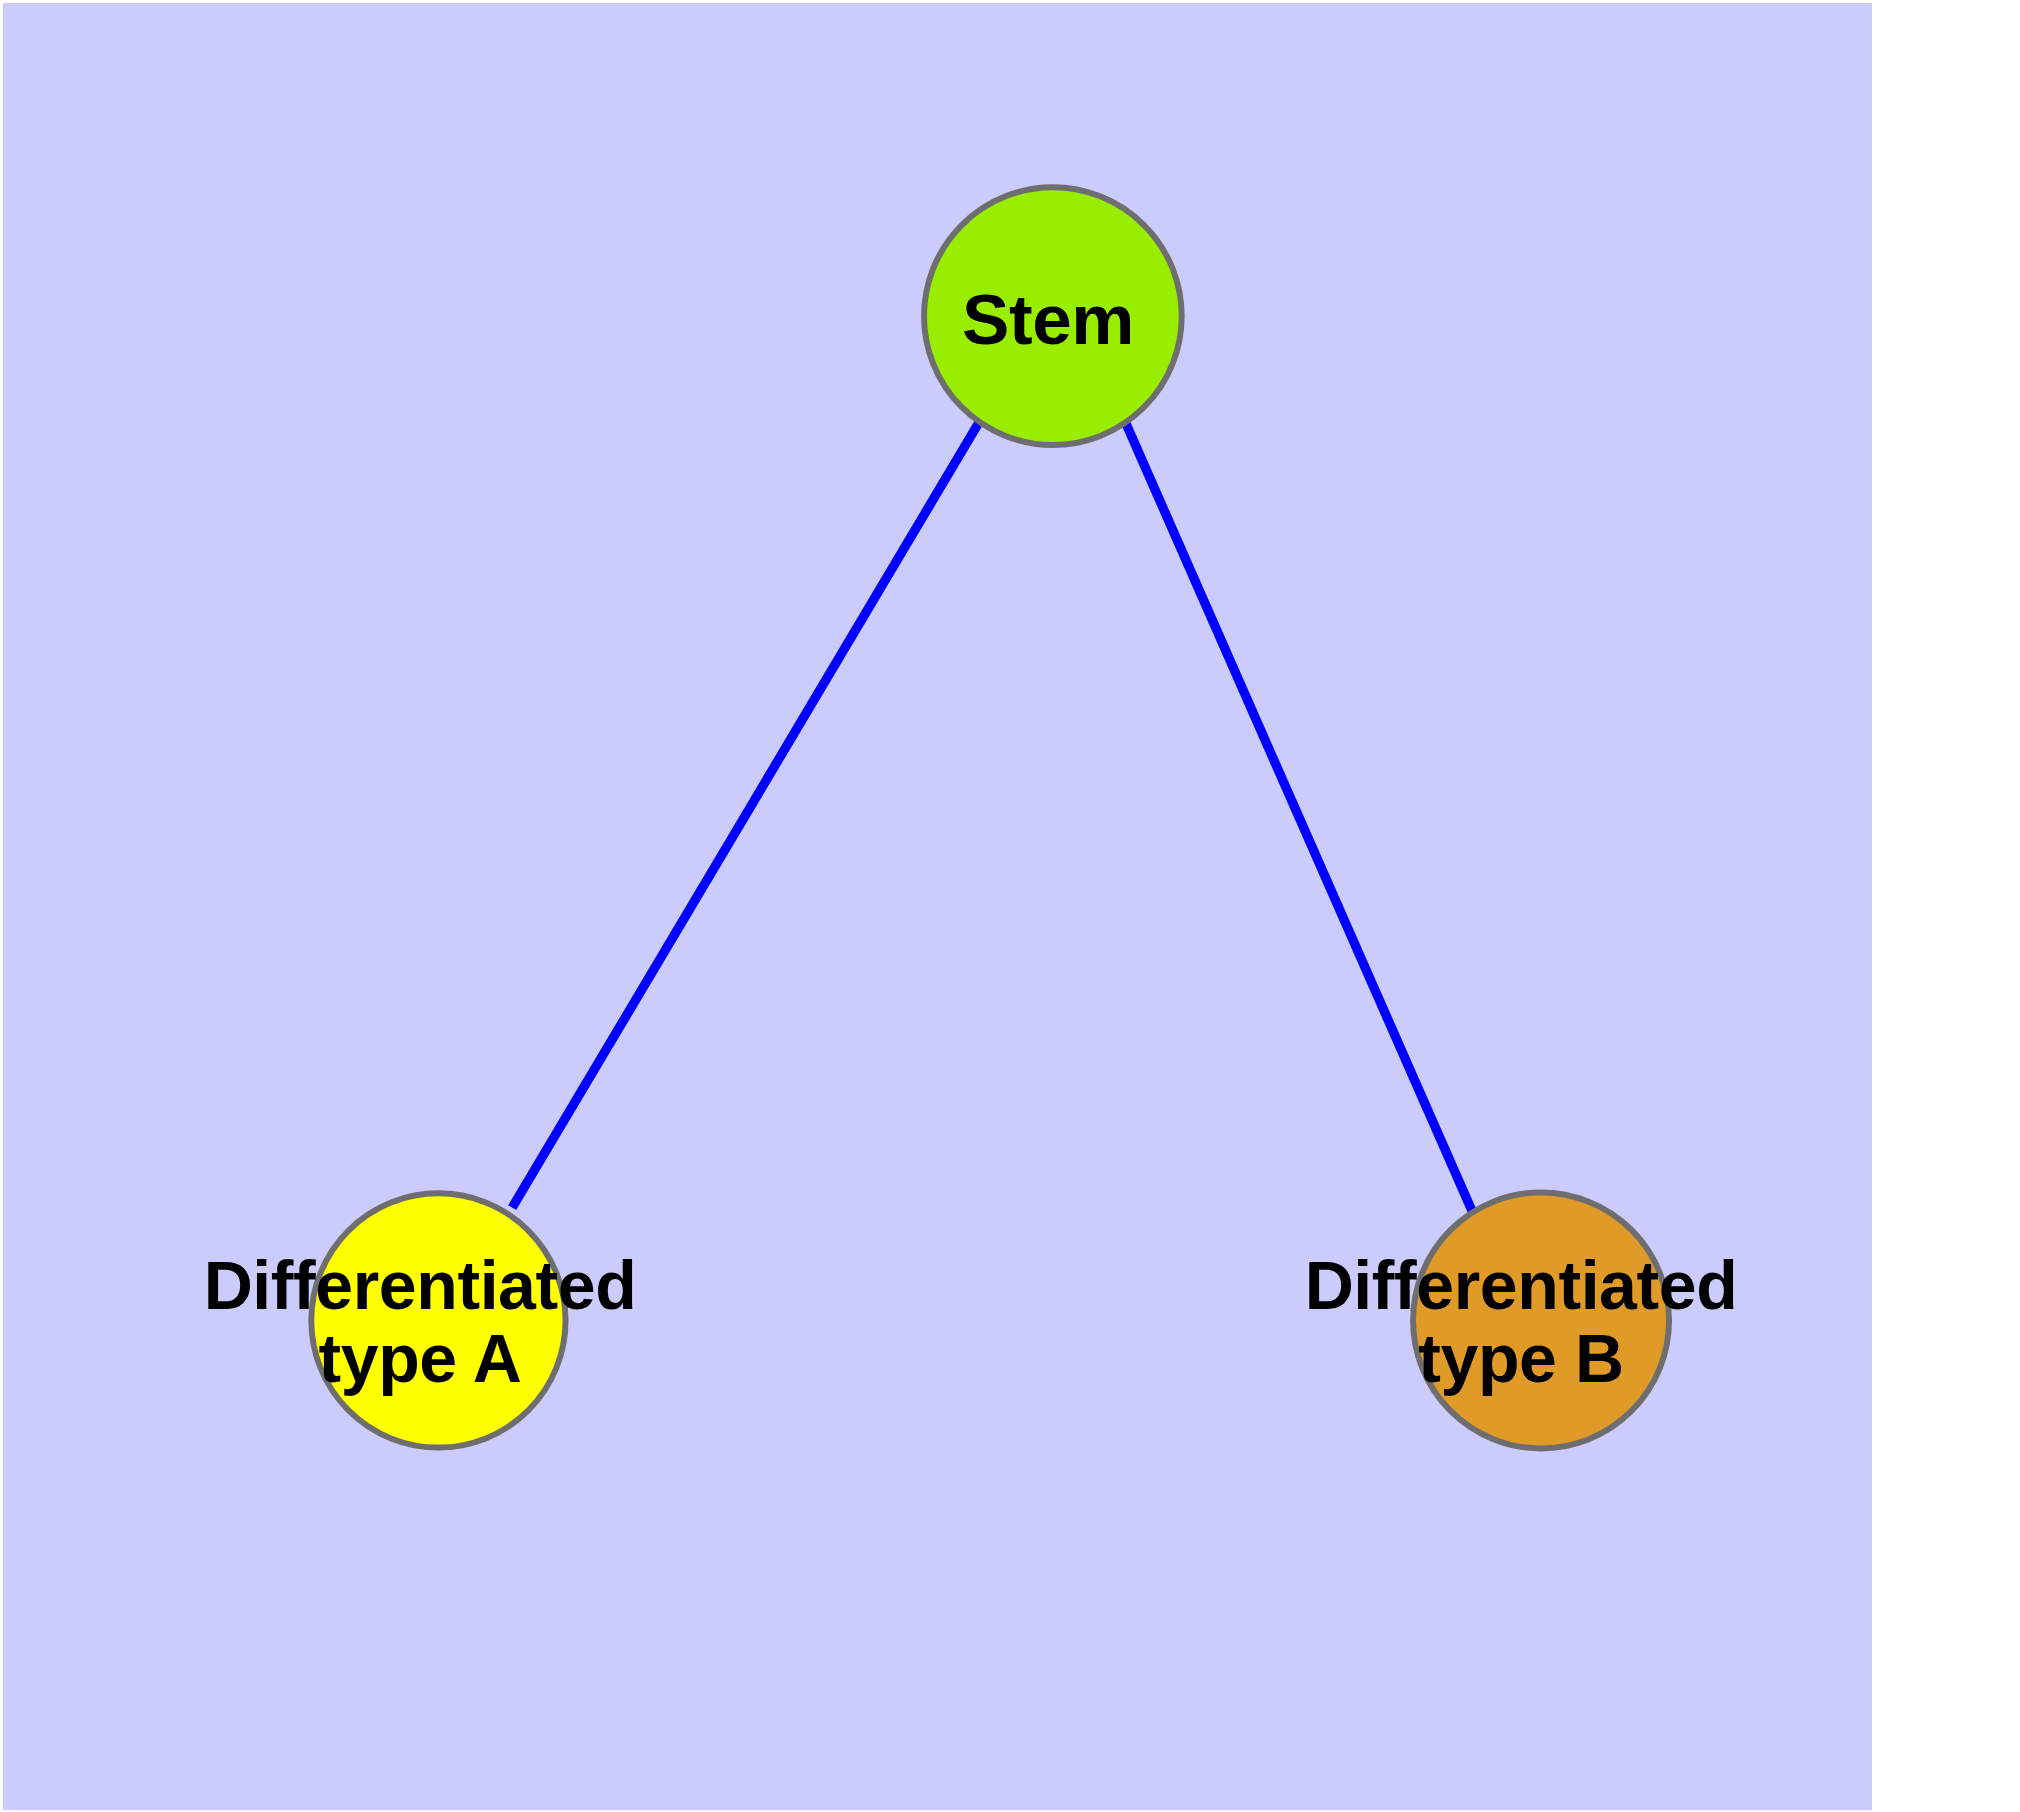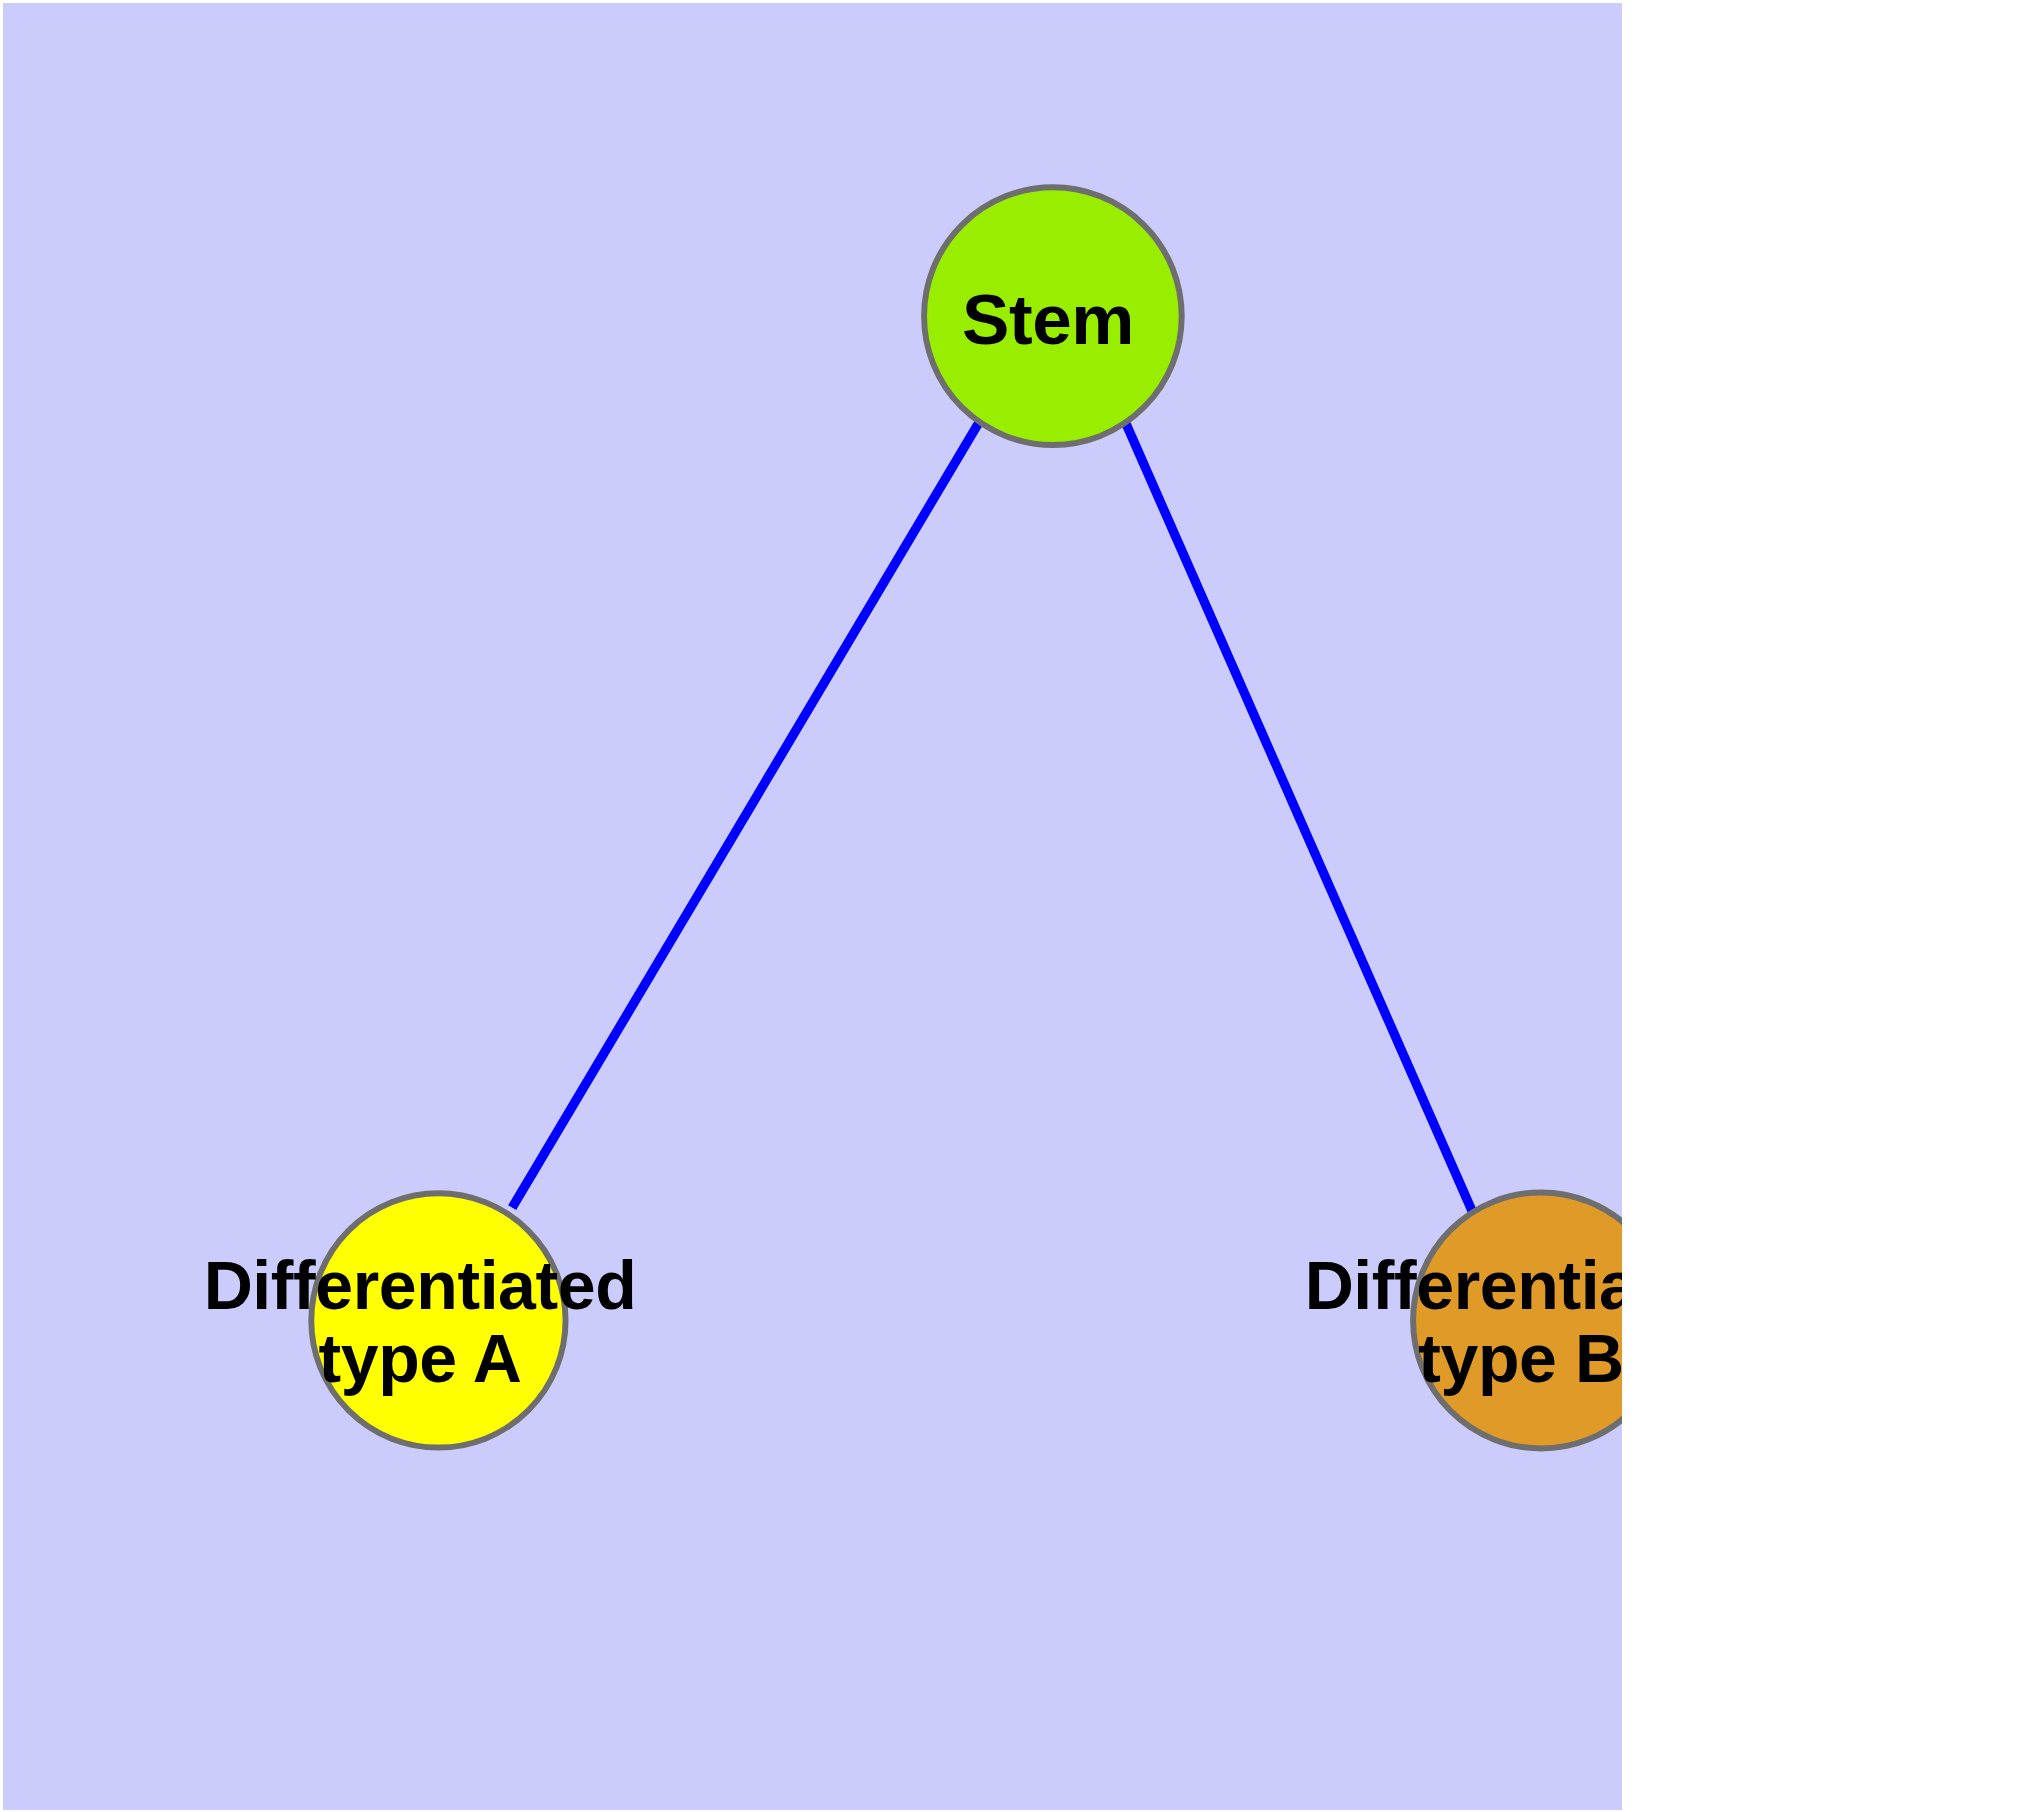--- a/index.html
+++ b/index.html
@@ -3,21 +3,21 @@
 <meta charset="utf-8">
 <title>Cell differentiation graph</title>
 <style>
   html, body {
     margin: 0;
     padding: 0;
     background: #ffffff;
   }
   #canvas {
     position: relative;
-    width: 1622px;
+    width: 1872px;
     height: 1812px;
     background: #ffffff;
     overflow: hidden;
     font-family: "Liberation Sans", "DejaVu Sans", sans-serif;
   }
   #plot-area {
     position: absolute;
     left: 3.4px;
     top: 2.5px;
     width: 2014px;

